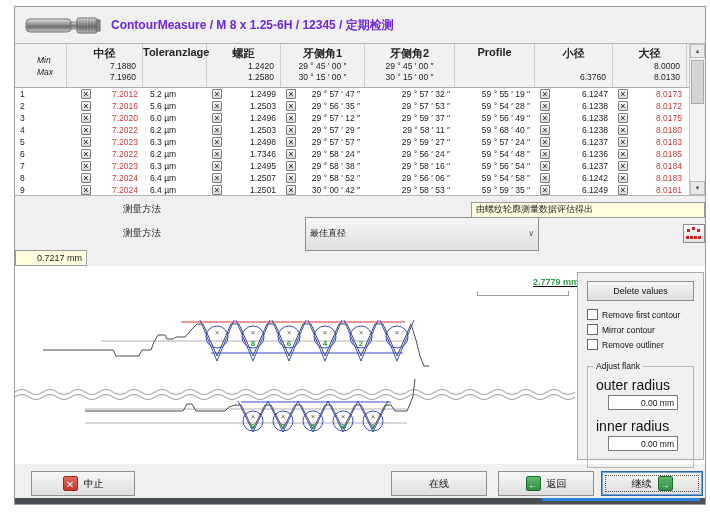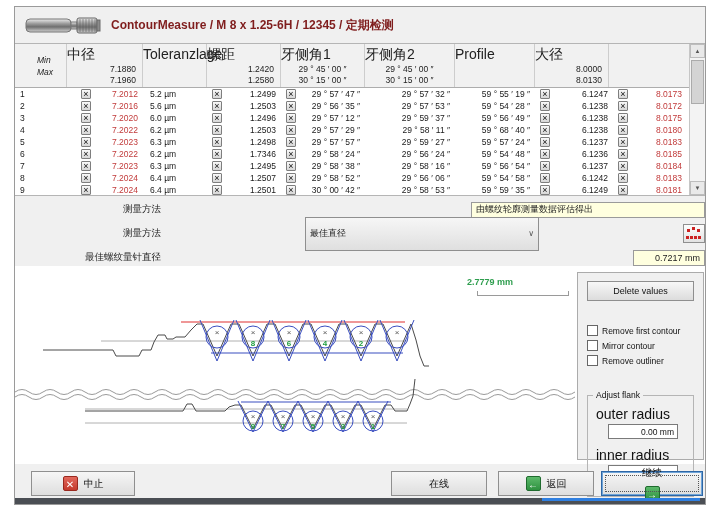--- a/index.html
+++ b/index.html
@@ -7,28 +7,28 @@
     font-family:"Liberation Sans","DejaVu Sans",sans-serif; }
   :root{
     --alert:#c13a3a; --green:#2f9e4f; --blue:#3a4ec0; --red-line:#e03030;
     --win-bg:#f0f0f0; --bord:#9a9a9a;
   }
   .window{ position:absolute; left:14px; top:6px; width:692px; height:499px;
     background:var(--win-bg); border:1px solid var(--bord); }
 
   
   .titlebar{ height:36px; display:flex; align-items:center; padding-left:8px; }
-  .title{ font-size:12px; font-weight:bold; color:#7f1d1d; margin-left:88px; }
+  .title{ font-size:12px; font-weight:bold; color:#6d28d9; margin-left:88px; }
   .gauge{ position:absolute; left:10px; top:7px; }
 
   
   .table{ position:relative; height:153px; background:#fff; border-top:1px solid #b5b5b5; border-bottom:1px solid #b5b5b5; }
   .thead{ display:flex; height:44px; background:#f1f1f1; border-bottom:1px solid #adadad; font-size:8.5px; color:#222; }
   .hc{ border-right:1px solid #cdcdcd; padding-top:2px; }
-  .colname{ font-weight:normal; font-size:14px; min-height:12px; }
+  .colname{ text-align:center; font-weight:bold; font-size:11px; min-height:12px; }
   .lim{ min-height:11px; font-size:8.5px; padding:0 6px; text-align:right; }
   .lim.ang{ text-align:center; padding:0 2px; }
   .minmax{ display:flex; flex-direction:column; justify-content:center; height:40px; padding-left:22px; font-size:8.5px; line-height:12px;font-style:italic; }
   .c0{width:52px}.c1{width:76px}.c2{width:64px}.c3{width:74px}.c4{width:84px}
   .c5{width:90px}.c6{width:80px}.c7{width:78px}.c8{width:74px}
   .tbody{ }
   .tr{ display:flex; height:12px; align-items:center; font-size:8.5px; color:#1a1a1a; }
   .cell{ display:flex; align-items:center; height:12px; padding:0 5px; }
   .rownum{ padding-left:5px; }
   .val{ margin-left:auto; white-space:nowrap; }
@@ -59,52 +59,52 @@
   .dropdown{ width:234px; height:17px; border:1px solid #8f8f8f;
     background:linear-gradient(#f6f6f6,#dfdfdf); font-size:9px; color:#222;
     display:flex; align-items:center; padding:16px 4px; }
   .dd-arrow{ margin-left:auto; font-size:8px; color:#555; }
   .iconbtn{ width:22px; height:19px; margin-left:6px; border:1px solid #8f8f8f;
     background:linear-gradient(#fdfdfd,#e2e2e2); display:flex; align-items:center;
     justify-content:center; }
 
   
   .plot{ position:relative; height:198px; background:#ffffff; }
-  .scale{ position:absolute; left:452px; top:5px; width:112px; text-align:left; }
+  .scale{ position:absolute; left:452px; top:5px; width:112px; text-align:right;text-decoration:underline; }
   .scale-text{ font-size:9px; font-weight:bold; color:var(--green); }
   .bracket{ width:92px; height:5px; margin:2px auto 0;
     border-left:1px solid #9a9a9a; border-right:1px solid #9a9a9a; border-bottom:1px solid #9a9a9a; }
 
   
   .panel{ position:absolute; top:6px; right:1px; width:127px; height:188px;
     background:var(--win-bg); border:1px solid #ababab; padding:8px 9px; }
   .btn-del{ width:100%; height:20px; border:1px solid #8f8f8f;
     background:linear-gradient(#f7f7f7,#dcdcdc); font-size:9px; color:#111;
-    text-align:center; line-height:18px; margin-bottom:24px; }
+    text-align:center; line-height:18px; margin-bottom:8px; }
   .pcheck{ display:flex; align-items:center; margin-bottom:4px; }
   .pbox{ width:11px; height:11px; border:1px solid #666; background:#fff; margin-right:4px; flex:0 0 auto; }
   .plab{ font-size:8.5px; color:#111; white-space:nowrap; }
-  .group{ position:relative; border:1px solid #b5b5b5; margin-top:29px; padding:10px 6px 8px; }
+  .group{ position:relative; border:1px solid #b5b5b5; margin-top:16px; padding:10px 6px 8px; }
   .gtitle{ position:absolute; top:-6px; left:5px; background:var(--win-bg);
     padding:0 3px; font-size:8.5px; color:#111; }
   .glabel{ font-size:14px; color:#111; margin:0 0 2px 2px; }
   .ginput{ width:70px; height:15px; border:1px solid #7a7a7a; background:#fff;
     font-size:8.5px; color:#111; display:flex; align-items:center;
     justify-content:flex-end; padding:0 3px; margin:0 0 8px 14px; }
 
   
   .footer{ position:relative; height:36px; }
   .fbtn{ position:absolute; top:7px; height:25px; border:1px solid #8f8f8f;
     background:linear-gradient(#f6f6f6,#dedede); display:flex; align-items:center;
     justify-content:center; gap:6px; font-size:10px; color:#111; }
   .b-abort{ left:16px; width:104px; }
   .b-online{ left:376px; width:96px; }
   .b-back{ left:483px; width:96px; }
   .b-next{ left:586px; width:102px; border:1px solid #2e66a4;
-    box-shadow:0 0 0 1px #6fa4d8 inset; outline:1px dotted #555; outline-offset:-5px;flex-direction:column; }
+    box-shadow:0 0 0 1px #6fa4d8 inset; outline:1px dotted #555; outline-offset:-5px; }
   .sq-icon{ width:15px; height:15px; border-radius:2px; color:#fff; font-size:10px;
     font-weight:bold; text-align:center; line-height:15px; flex:0 0 auto; }
   .ic-abort{ background:linear-gradient(#e2685c,#c43a2d); border:1px solid #99281e; }
   .ic-back,.ic-next{ background:linear-gradient(#5cb96a,#2e9140); border:1px solid #1f6b2e; }
 
   .bottom-strip{ position:absolute; left:0; bottom:0; width:100%; height:6px;
     background:#4a4e54; }
   .blue-seg{ position:absolute; top:0; right:5px; width:158px; height:3px; background:#2f7fe0; }
 </style>
 </head>
@@ -162,20 +162,25 @@
       <div class="hc c5">
         <div class="colname">牙侧角2</div>
         <div class="lim ang">29 ° 45 ′ 00 ″</div>
         <div class="lim ang">30 ° 15 ′ 00 ″</div>
       </div>
       <div class="hc c6">
         <div class="colname">Profile</div>
         <div class="lim"></div>
         <div class="lim"></div>
       </div>
+      <div class="hc c7">
+        <div class="colname">小径</div>
+        <div class="lim"></div>
+        <div class="lim">6.3760</div>
+      </div>
       <div class="hc c8">
         <div class="colname">大径</div>
         <div class="lim">8.0000</div>
         <div class="lim">8.0130</div>
       </div>
     </div>
 
     <div class="tbody">
 
         <div class="tr">
@@ -500,21 +505,20 @@
           <rect x="6" y="0" width="3" height="3" fill="#cc2222"></rect>
           <rect x="11" y="2" width="3" height="3" fill="#cc2222"></rect>
           <rect x="0" y="9" width="3" height="3" fill="#cc2222"></rect>
           <rect x="4" y="9" width="3" height="3" fill="#cc2222"></rect>
           <rect x="8" y="9" width="3" height="3" fill="#cc2222"></rect>
           <rect x="12" y="9" width="3" height="3" fill="#cc2222"></rect>
         </svg>
       </div>
     </div>
     <div class="frow">
-      <div class="flabel">最佳螺纹量针直径</div>
       <div class="field wire">0.7217 mm</div>
     </div>
   </div>
 
   <div class="plot">
     <div class="scale">
       <span class="scale-text">2.7779 mm</span>
       <div class="bracket"></div>
     </div>
 

